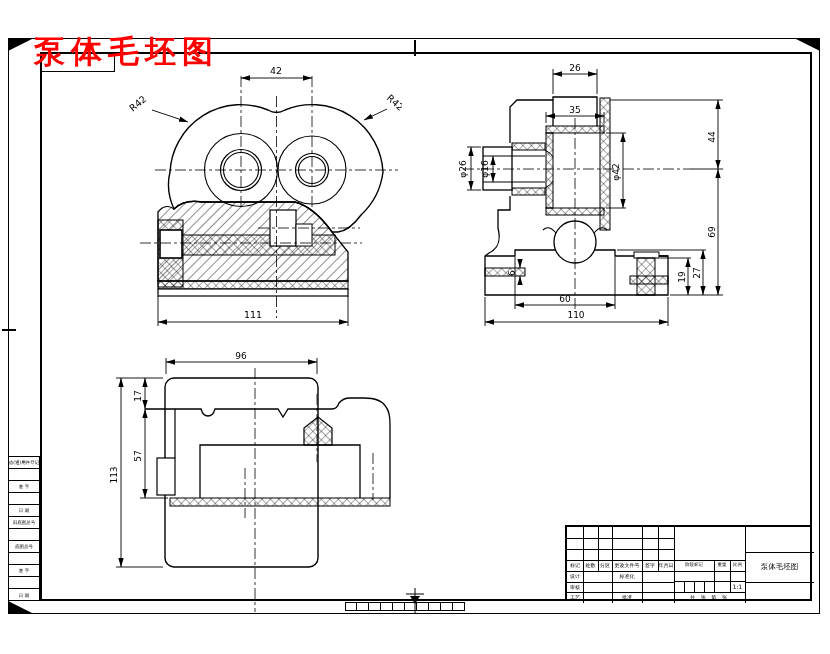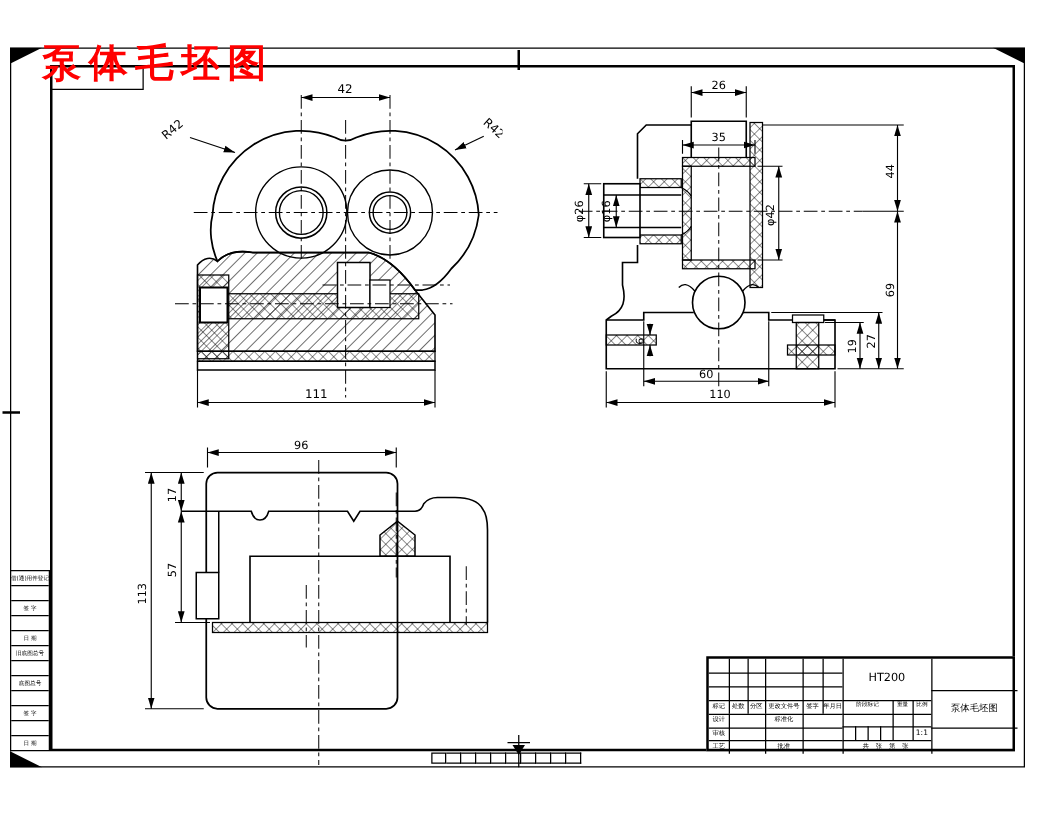--- a/index.html
+++ b/index.html
@@ -287,21 +287,20 @@
   <div class="cell" style="left:16px;top:33px;width:15px;height:11px;font-size:5px">处数</div>
   <div class="cell" style="left:31px;top:33px;width:14px;height:11px;font-size:5px">分区</div>
   <div class="cell" style="left:45px;top:33px;width:30px;height:11px;font-size:5px">更改文件号</div>
   <div class="cell" style="left:75px;top:33px;width:16px;height:11px;font-size:5px">签字</div>
   <div class="cell" style="left:91px;top:33px;width:16px;height:11px;font-size:5px">年月日</div>
   <div class="cell" style="left:0;top:44px;width:16px;height:11px;font-size:5px">设计</div>
   <div class="cell" style="left:45px;top:44px;width:30px;height:11px;font-size:5px">标准化</div>
   <div class="cell" style="left:0;top:55px;width:16px;height:10px;font-size:5px">审核</div>
   <div class="cell" style="left:0;top:65px;width:16px;height:11px;font-size:5px">工艺</div>
   <div class="cell" style="left:45px;top:65px;width:30px;height:11px;font-size:5px">批准</div>
-  <div class="cell" style="left:107px;top:0;width:71px;height:33px;font-size:9px">HT200</div>
   <div class="cell" style="left:107px;top:33px;width:40px;height:11px;font-size:4.5px">阶段标记</div>
   <div class="cell" style="left:147px;top:33px;width:16px;height:11px;font-size:4.5px">重量</div>
   <div class="cell" style="left:163px;top:33px;width:15px;height:11px;font-size:4.5px">比例</div>
   <div class="cell" style="left:163px;top:54px;width:15px;height:11px;font-size:6px">1:1</div>
   <div class="cell" style="left:107px;top:65px;width:71px;height:11px;font-size:5px;letter-spacing:2px">共 张 第 张</div>
   <div class="cell" style="left:178px;top:25px;width:69px;height:30px;font-size:7.5px">泵体毛坯图</div>
 </div>
 
 <div class="title-red">泵体毛坯图</div>
 

